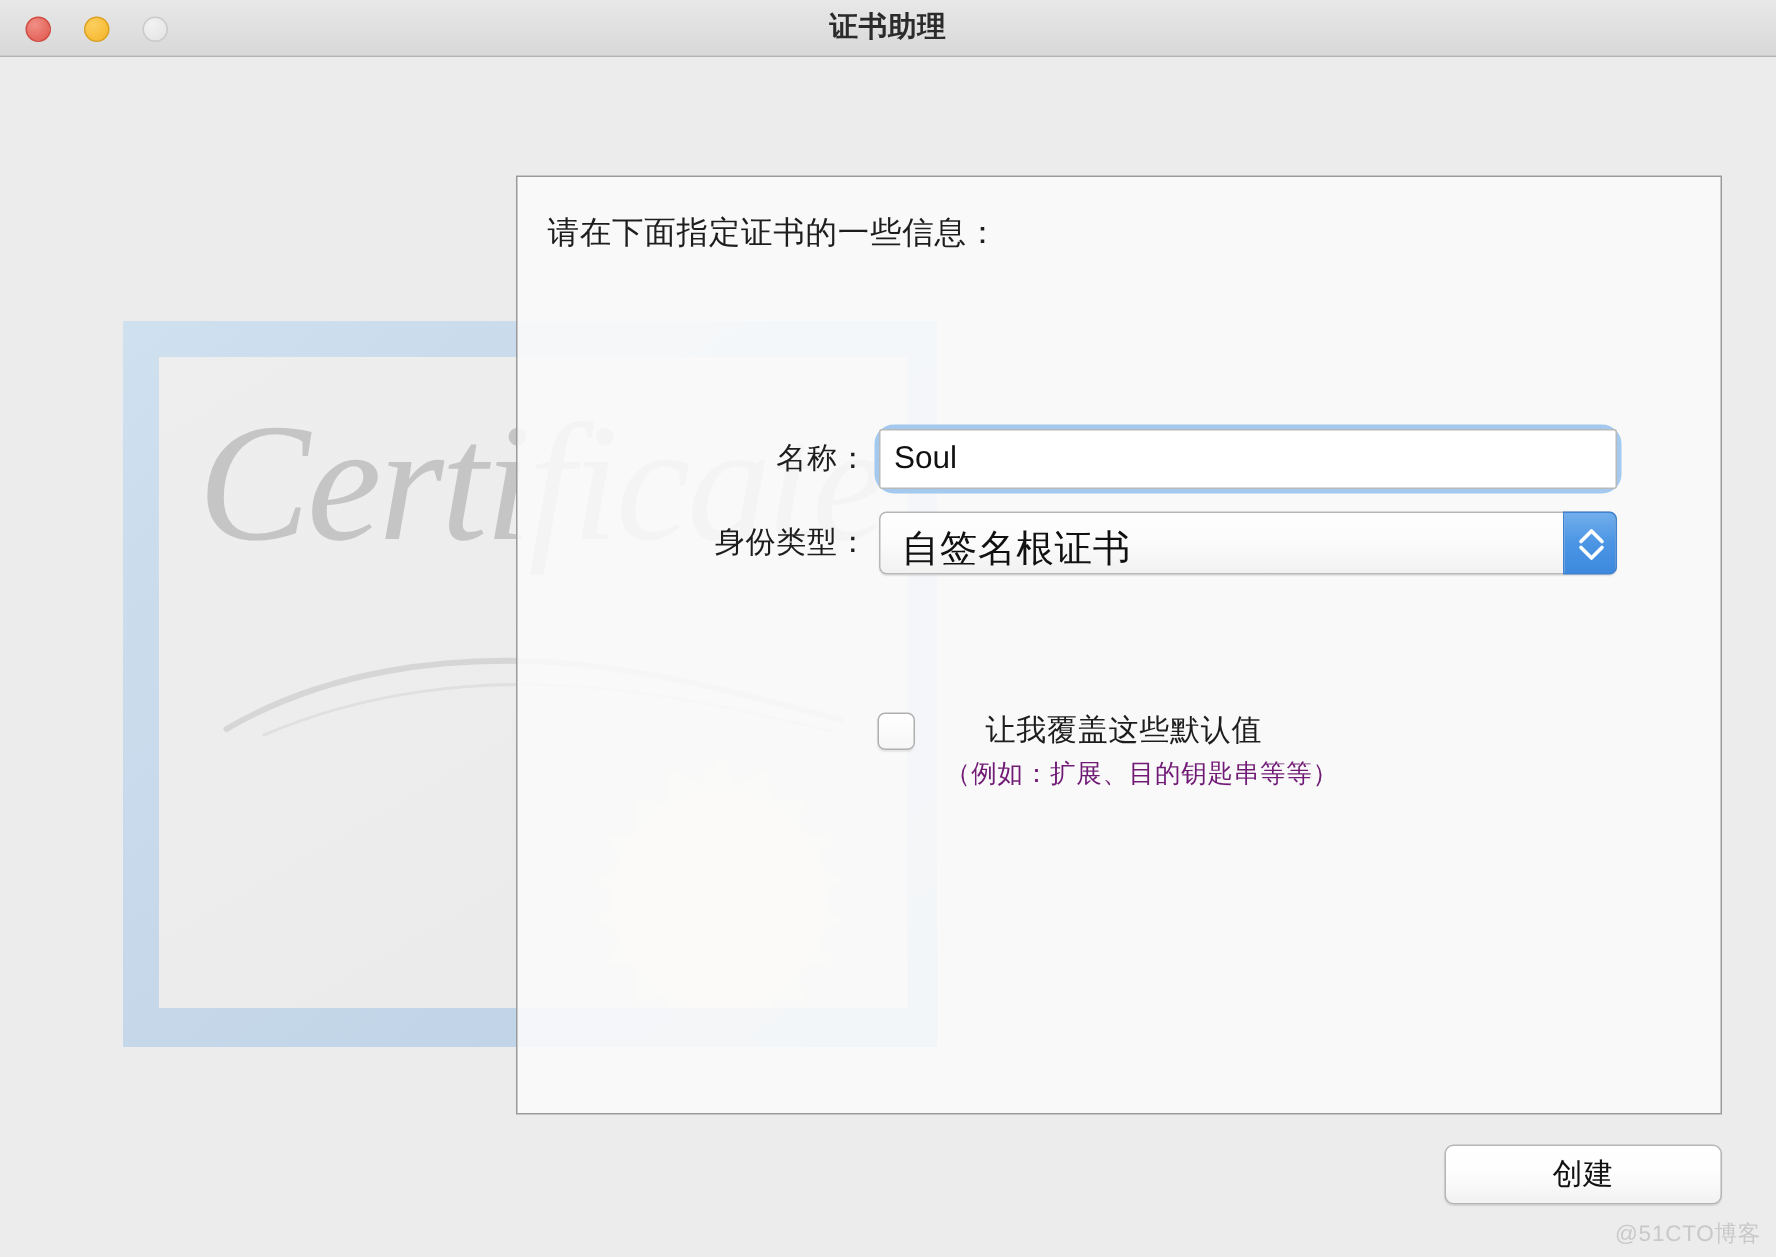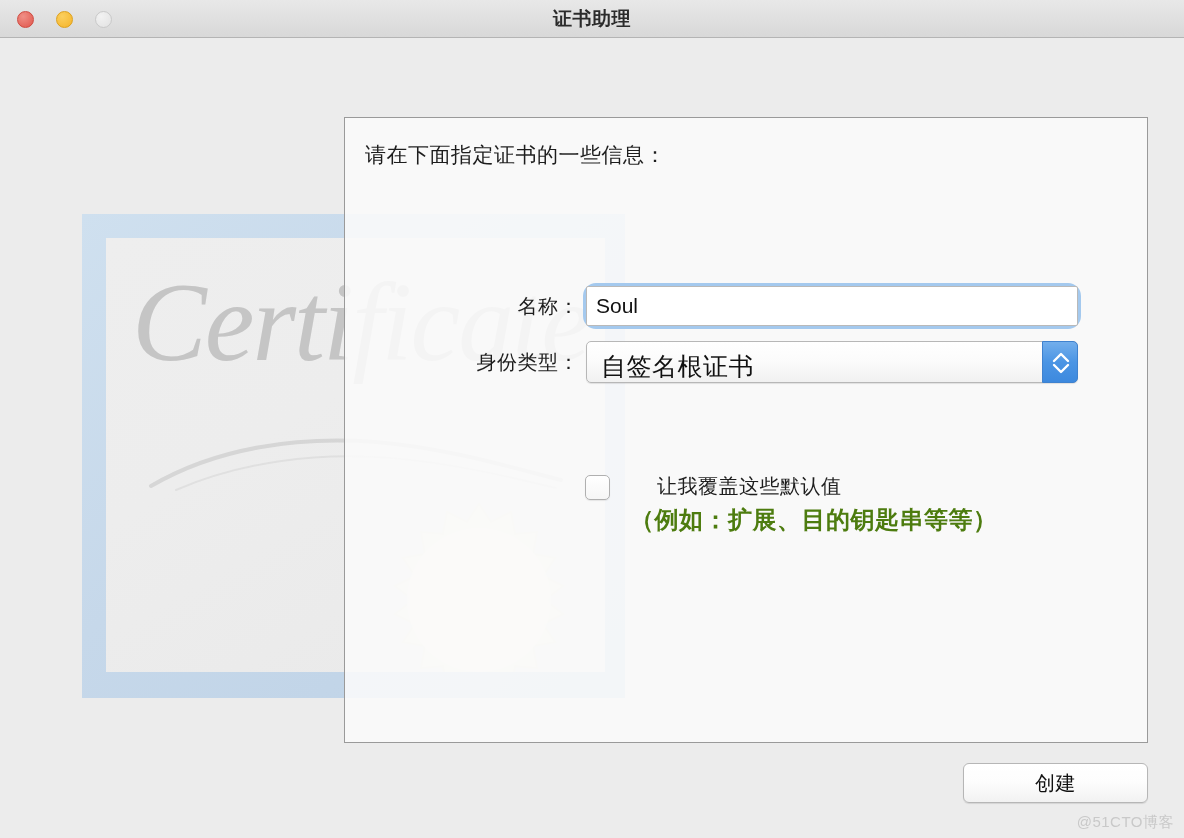--- a/index.html
+++ b/index.html
@@ -253,25 +253,24 @@
     font-size: 20px;
     color: #1d1d1d;
     letter-spacing: 0.5px;
     white-space: nowrap;
     margin-left: 32px;
   }
   #override-hint {
     position: absolute;
     left: 45px;
     top: 31px;
-    font-size: 24px;
-    color: #4d7c0f;
+    font-size: 17px;
+    color: #701a75;
     letter-spacing: 0.5px;
     white-space: nowrap;
-    font-weight: bold;
   }
 
   
   .push-button {
     position: absolute;
     background: linear-gradient(to bottom, #ffffff 0%, #fdfdfd 48%, #f2f2f2 100%);
     border: 1px solid #b6b6b6;
     border-radius: 6px;
     box-sizing: border-box;
     box-shadow: 0 1px 1px rgba(0,0,0,0.10);

